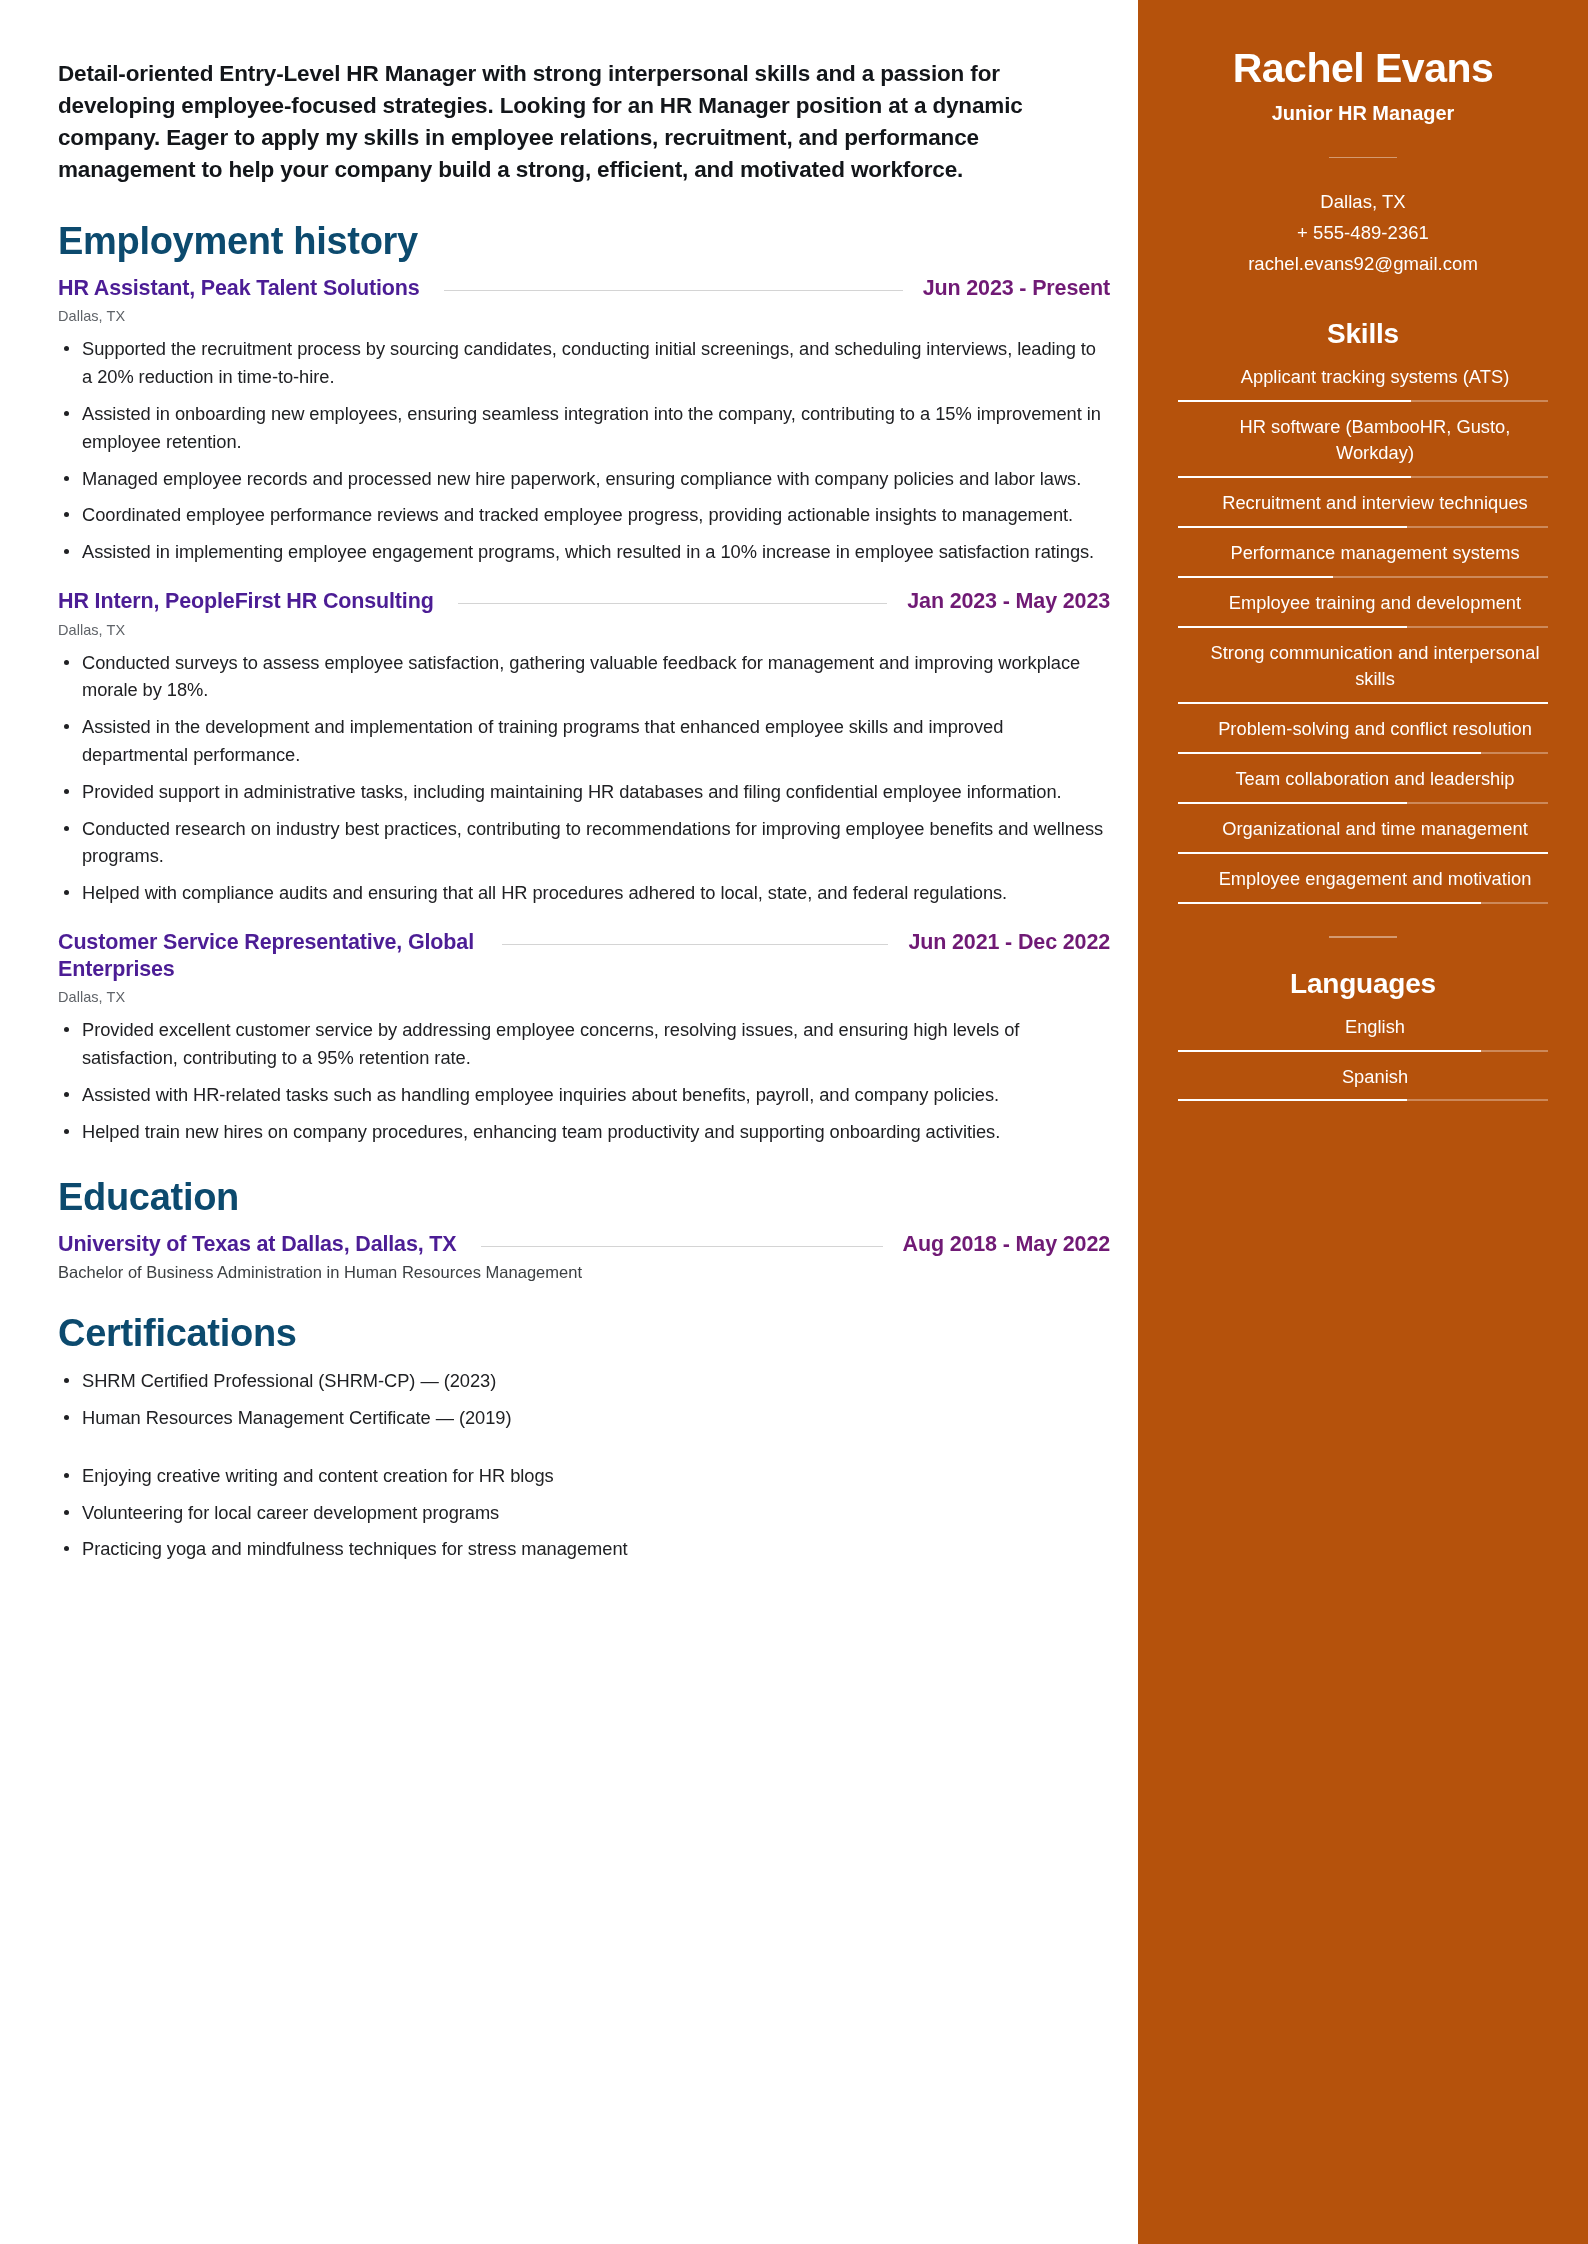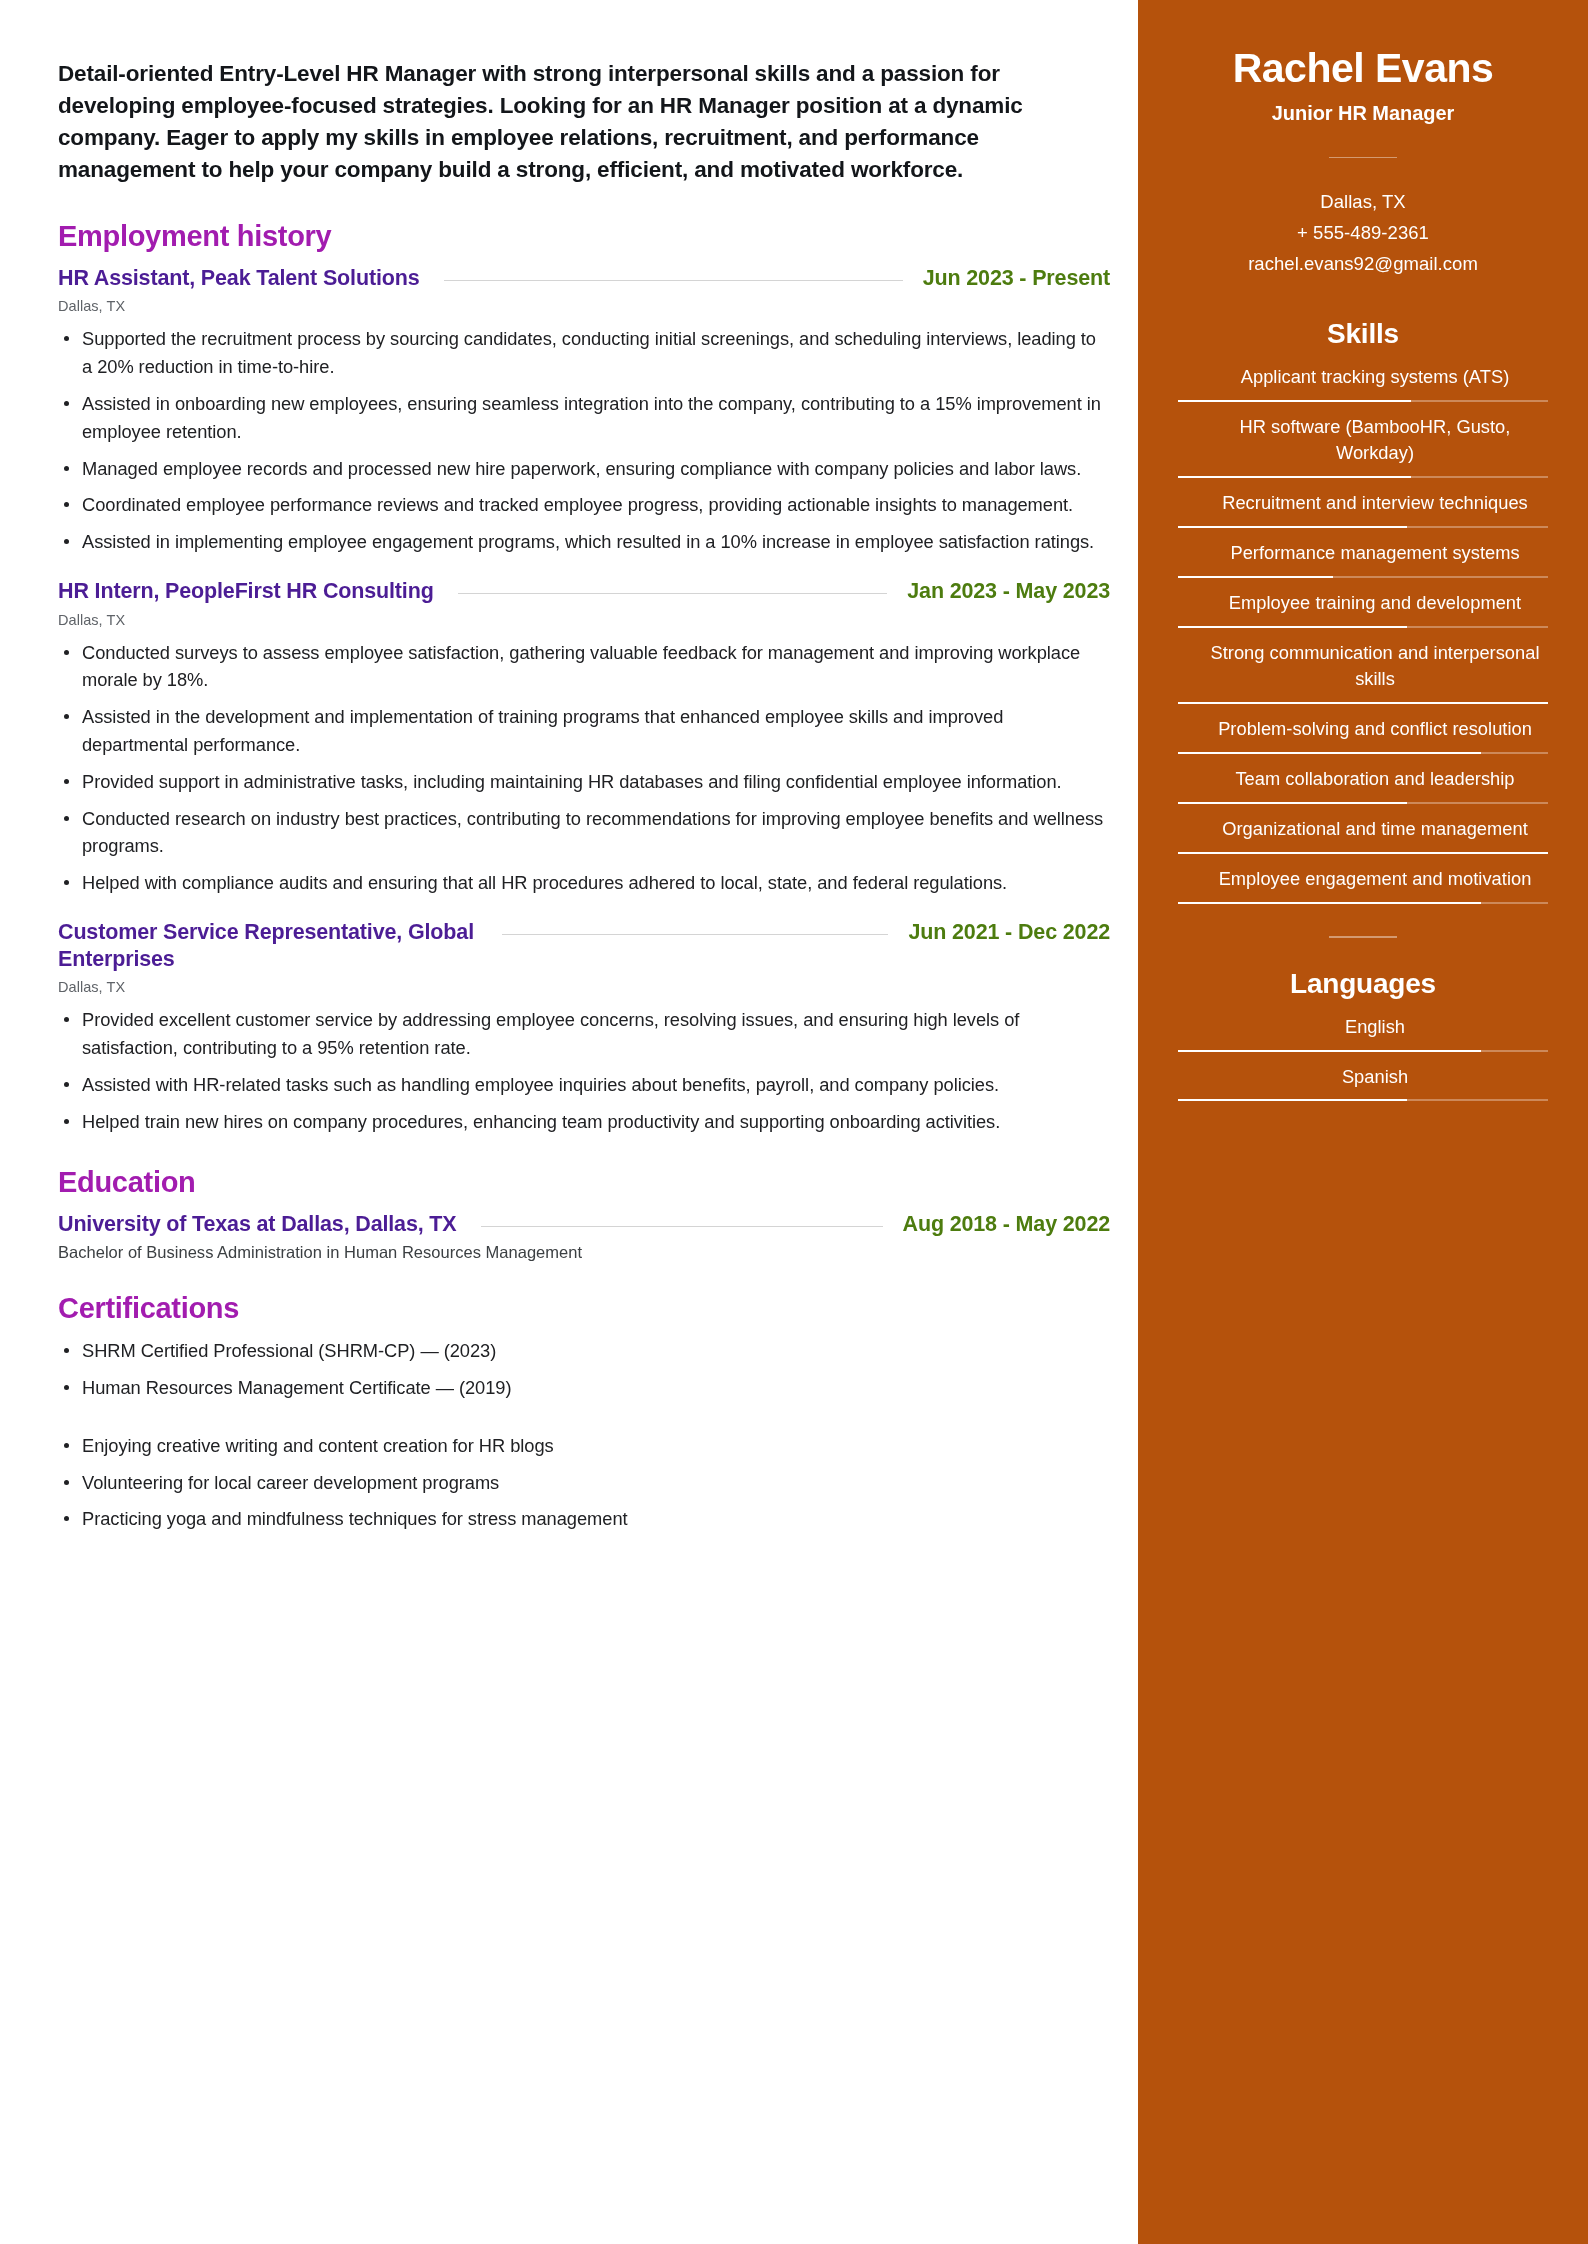--- a/index.html
+++ b/index.html
@@ -30,23 +30,23 @@
   .summary {
     font-size: 22.5px;
     font-weight: bold;
     line-height: 1.42;
     color: #13161a;
     letter-spacing: -0.15px;
     margin-bottom: 34px;
   }
 
   .section-title {
-    font-size: 29px;
-    font-weight: bold;
-    color: #a21caf;
+    font-size: 38px;
+    font-weight: bold;
+    color: #0c4a6e;
     letter-spacing: -0.3px;
     margin-bottom: 12px;
   }
 
   .section + .section { margin-top: 30px; }
 
   .entry { margin-bottom: 22px; }
   .entry:last-child { margin-bottom: 0; }
 
   .entry-head {
@@ -69,21 +69,21 @@
     flex: 1 1 auto;
     min-width: 34px;
     height: 1px;
     background: #d4d4d4;
     margin: 15px 20px 0 24px;
   }
 
   .entry-date {
     font-size: 21.5px;
     font-weight: bold;
-    color: #4d7c0f;
+    color: #701a75;
     letter-spacing: -0.15px;
     white-space: nowrap;
     flex: 0 0 auto;
     text-align: right;
     line-height: 1.24;
   }
 
   .entry-location {
     font-size: 14.5px;
     color: #5f6368;

